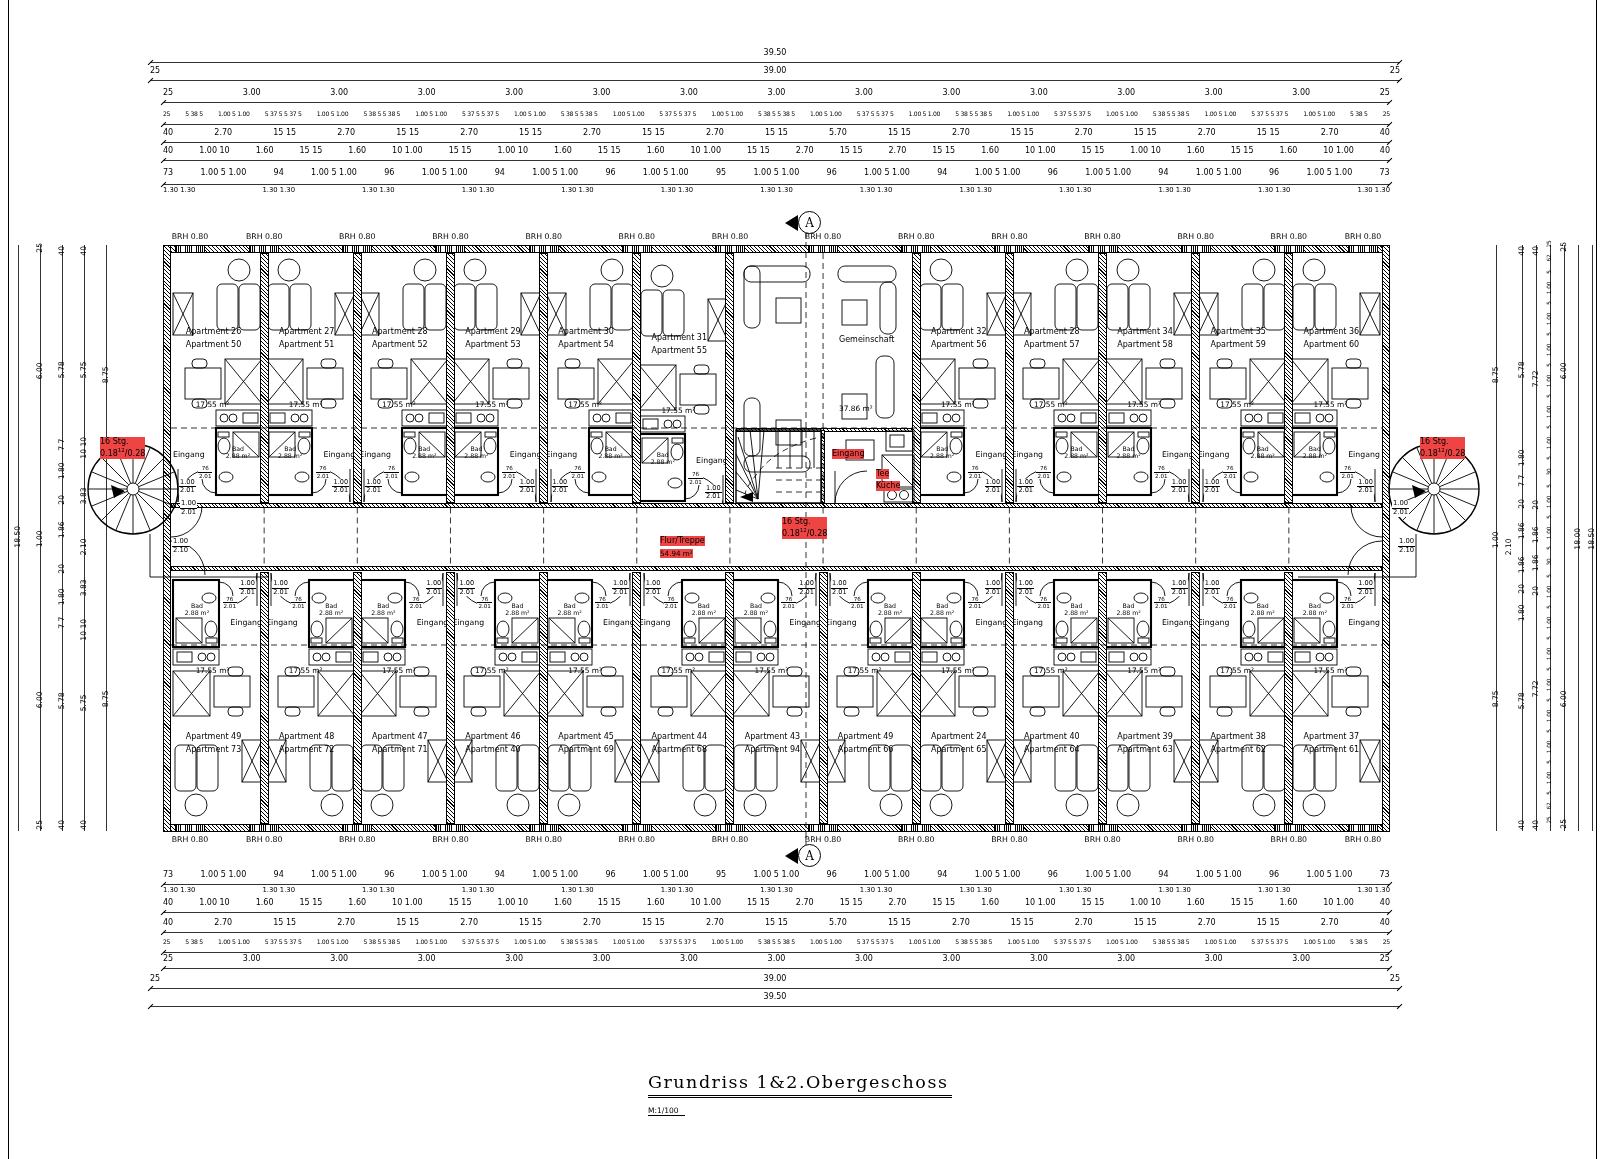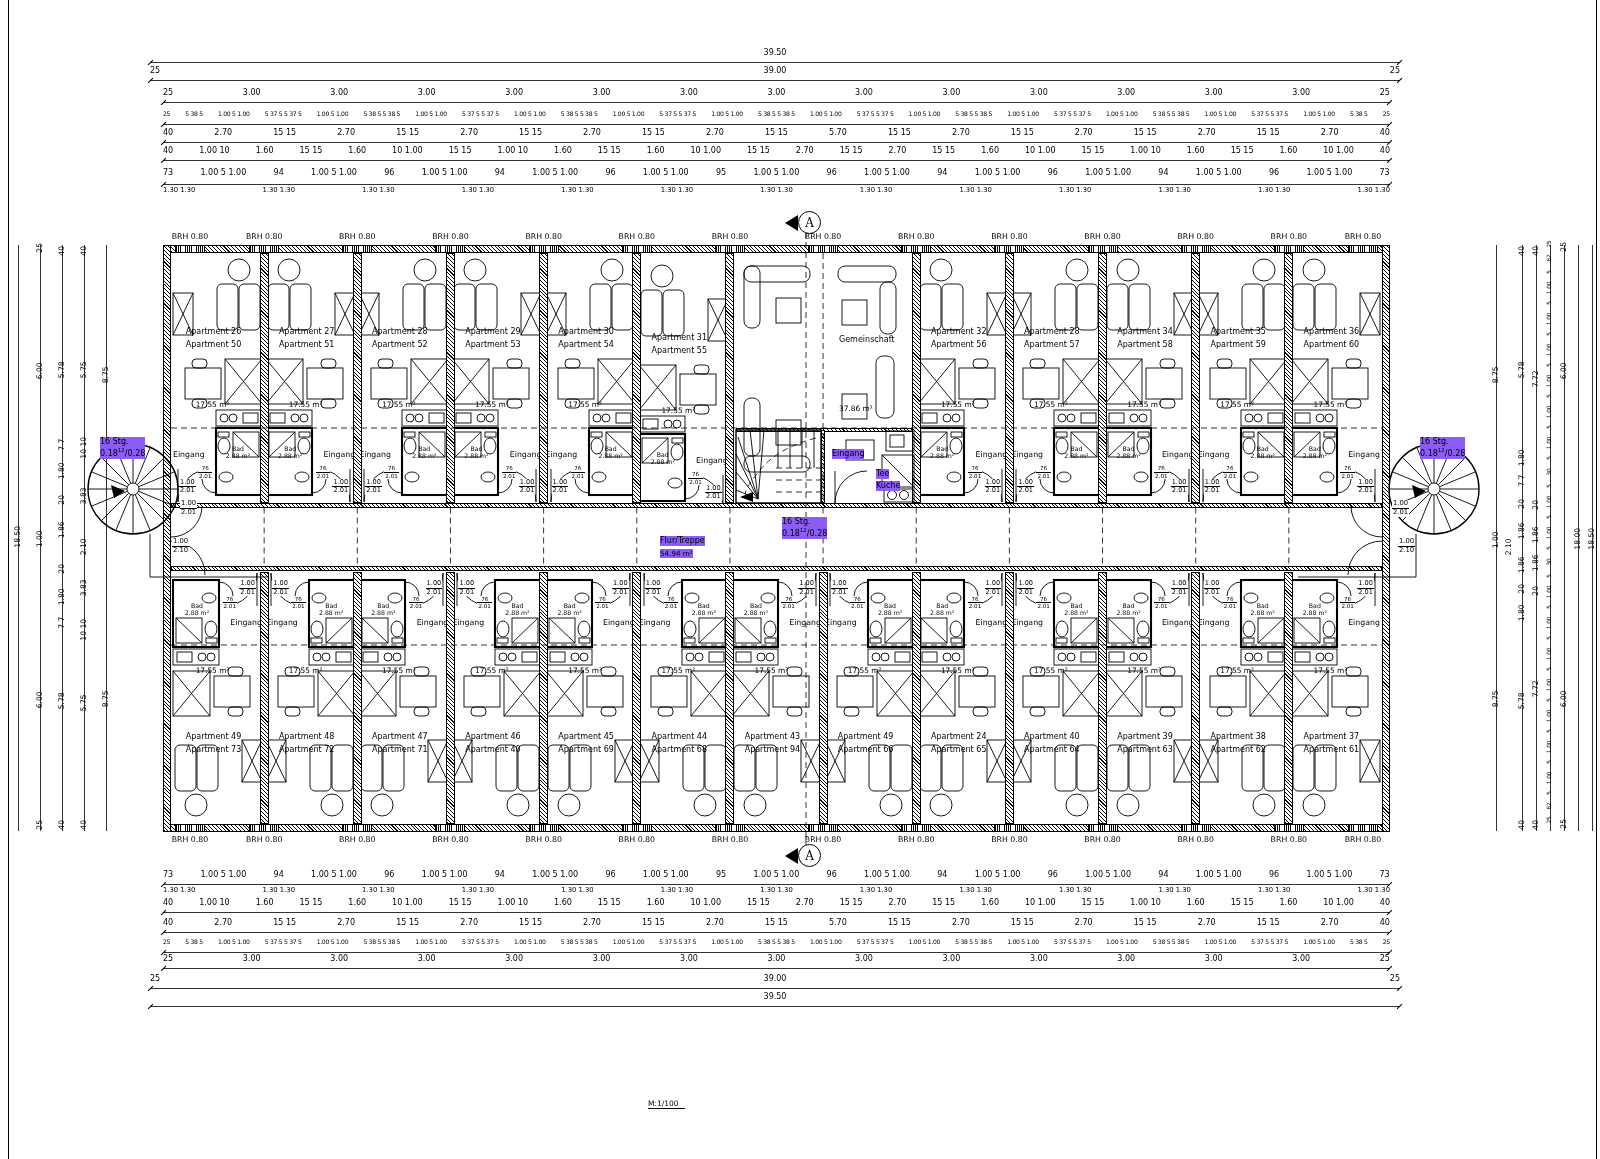--- a/index.html
+++ b/index.html
@@ -53,21 +53,21 @@
 .unit:not(.mir) .bathf{left:27px}.unit.mir .bathf{right:27px}
 
 .gem{position:absolute;left:731px;top:253px;width:184px;height:250px;z-index:2}
 .gem .lab{position:absolute}
 
 #ov{position:absolute;left:0;top:0;z-index:5;pointer-events:none}
 #ov .ln{stroke:#000;fill:none;stroke-width:.9}
 #ov .ln2{stroke:#000;fill:none;stroke-width:1.4}
 #ov .dash{stroke:#000;fill:none;stroke-width:.8;stroke-dasharray:6 4}
 
-.slab{position:absolute;font-size:8px;line-height:1.25;white-space:nowrap;z-index:6;background:#8b5cf6}
+.slab{position:absolute;font-size:8px;line-height:1.25;white-space:nowrap;z-index:6;background:#ef4444}
 .stairlab sup{font-size:5.5px}
 
 .secmark{position:absolute;display:flex;align-items:center;z-index:6}
 .sec-tri{width:0;height:0;border-top:8px solid transparent;border-bottom:8px solid transparent;border-right:13px solid #000}
 .sec-circ{width:21px;height:21px;border:1.4px solid #000;border-radius:50%;display:flex;align-items:center;justify-content:center;
   font-size:12px;font-family:"DejaVu Serif",serif;background:#fff}
 
 .titleblock{position:absolute;left:648px;top:1072px;z-index:6}
 .title{display:inline-block;font-family:"DejaVu Serif",serif;font-size:17.5px;letter-spacing:1.5px;
   padding:0 4px 3px 0;border-bottom:3px double #000}
@@ -236,21 +236,21 @@
   <div class="secmark" style="left:785px;top:211px">
     <span class="sec-tri"></span>
     <span class="sec-circ">A</span>
   </div>
   <div class="secmark" style="left:785px;top:844px">
     <span class="sec-tri"></span>
     <span class="sec-circ">A</span>
   </div>
 
   <div class="titleblock">
-    <br>
+    <div class="title">Grundriss 1&amp;2.Obergeschoss</div><br>
     <div class="scale">M:1/100</div>
   </div>
 <div class="dimline" style="left: 150px; top: 62px; width: 1250px;"></div>
     <div class="dimtokens one" style="left: 150px; top: 49px; width: 1250px;">
       <span>39.50</span>
     </div>
     <div class="dimline" style="left: 150px; top: 80px; width: 1250px;"></div>
     <div class="dimtokens" style="left: 150px; top: 67px; width: 1250px;">
       <span>25</span>
       <span>39.00</span>

